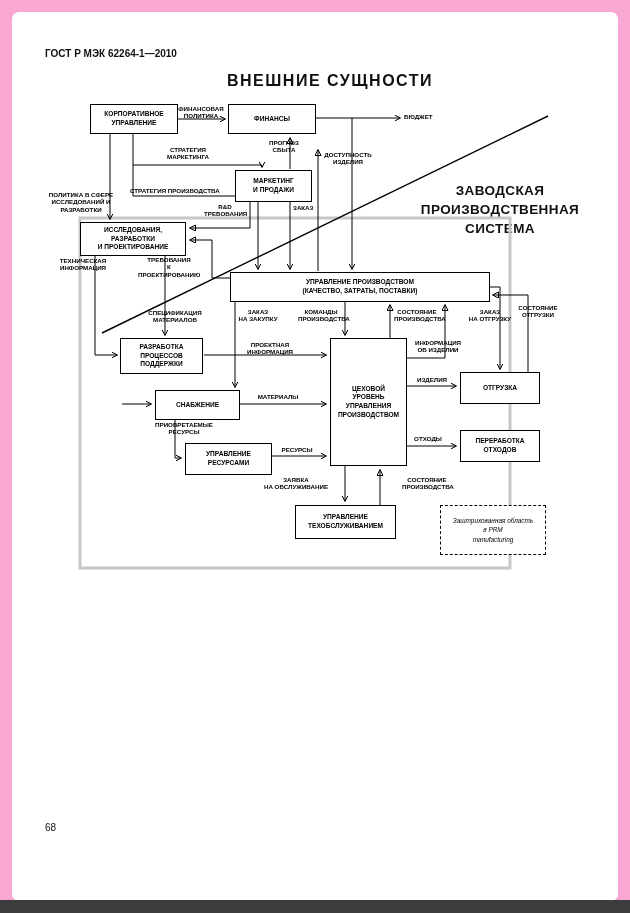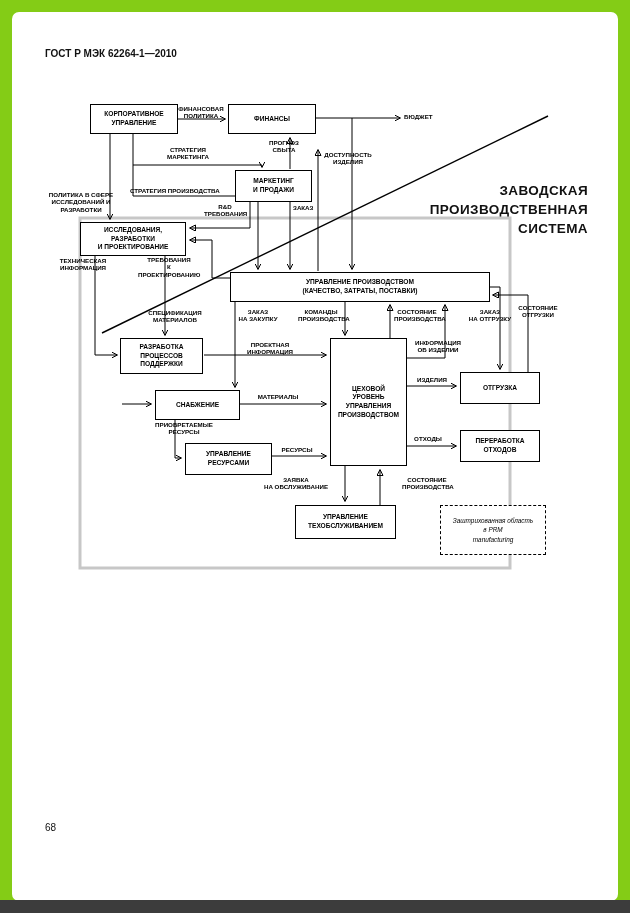--- a/index.html
+++ b/index.html
@@ -1,40 +1,41 @@
 <!DOCTYPE html>
 <html><head>
 <meta charset="utf-8">
 <style>
   html,body{margin:0;padding:0;}
   body{font-family:"Liberation Sans", sans-serif; background:#6f6f6f;}
-  .canvas{position:relative; width:630px; height:913px; background:#84cc16; overflow:hidden;}
+  .canvas{position:relative; width:630px; height:913px; background:#f9a8d4; overflow:hidden;}
   .bottom-bar{position:absolute; left:0; bottom:0; width:630px; height:13px; background:#3c3c3c;}
   .page-bg{position:absolute; left:12px; top:12px; width:606px; height:889px; background:#ffffff; border-radius:7px;}
   .doc-header{position:absolute; left:45px; top:48px; font-size:10px; font-weight:700; color:#111;}
   .ext-title{position:absolute; left:220px; top:72px; width:220px; text-align:center; font-size:16px; font-weight:700; letter-spacing:1.5px; color:#111;}
-  .factory-title{position:absolute; left:412px; top:182px; width:176px; text-align:right; font-size:13.5px; font-weight:700; letter-spacing:.4px; line-height:1.4; white-space:pre-line; color:#111;}
+  .factory-title{position:absolute; left:412px; top:182px; width:176px; text-align:center; font-size:13.5px; font-weight:700; letter-spacing:.4px; line-height:1.4; white-space:pre-line; color:#111;}
   .dbox{position:absolute; box-sizing:border-box; border:1.6px solid #000; background:#fff; display:flex; align-items:center; justify-content:center; text-align:center; font-weight:700; font-size:6.6px; line-height:1.3; white-space:pre-line; padding:1px; color:#000; z-index:3;}
   .dlabel{position:absolute; font-weight:700; font-size:6.2px; line-height:1.2; text-align:center; white-space:pre-line; color:#000; z-index:4;}
   .legend-box{position:absolute; box-sizing:border-box; border:1px dashed #000; background:#fff; display:flex; align-items:center; justify-content:center; text-align:center; font-style:italic; font-size:6.4px; line-height:1.45; white-space:pre-line; color:#000; z-index:3;}
   .caption{position:absolute; left:110px; top:572px; width:410px; text-align:center; font-size:9px; line-height:1.6; white-space:pre-line; color:#111;}
   .page-number{position:absolute; left:45px; top:822px; font-size:10px; color:#111;}
   svg.connectors{position:absolute; left:0; top:0; z-index:2; pointer-events:none;}
   svg.connectors path{fill:none; stroke:#000; stroke-width:1;}
   svg.connectors path.gray{stroke:#c7c7c7; stroke-width:3;}
   svg.connectors path.diag{stroke-width:1.4;}
 </style>
 </head>
 <body>
 
 <div class="canvas">
   <div class="page-bg"></div>
   <div class="bottom-bar"></div>
 
   <div class="doc-header">ГОСТ Р МЭК 62264-1—2010</div>
+  <div class="ext-title">ВНЕШНИЕ СУЩНОСТИ</div>
   <div class="factory-title">ЗАВОДСКАЯ
 ПРОИЗВОДСТВЕННАЯ
 СИСТЕМА</div>
 
   <svg class="connectors" width="630" height="913" viewBox="0 0 630 913">
     <defs>
       <marker id="ah" markerWidth="7" markerHeight="7" refX="5.5" refY="3" orient="auto">
         <path d="M0,0 L6,3 L0,6 Z" fill="#000" stroke="none"></path>
       </marker>
     </defs>

